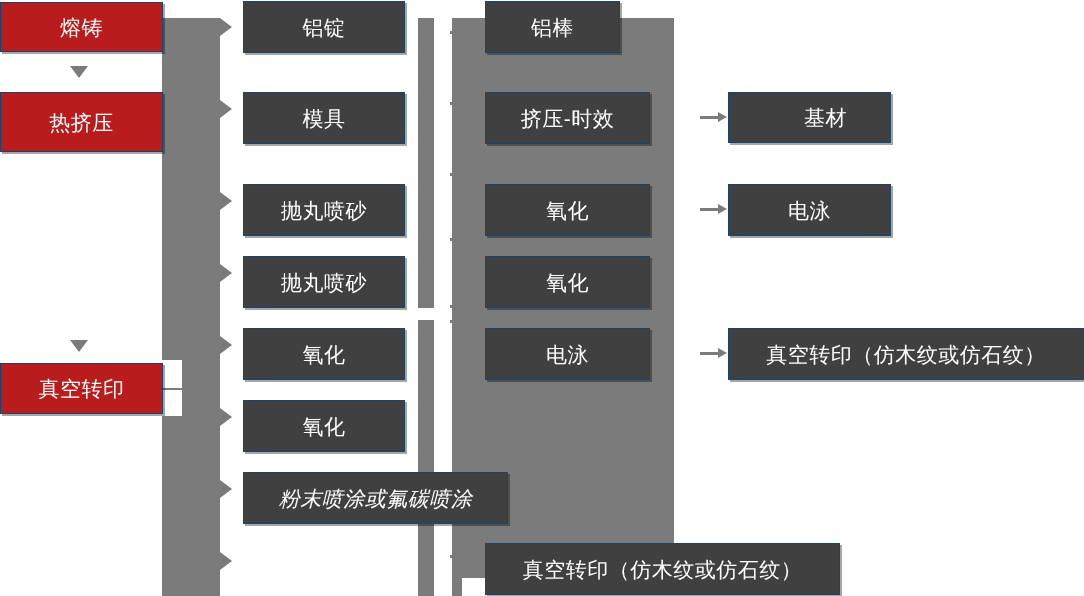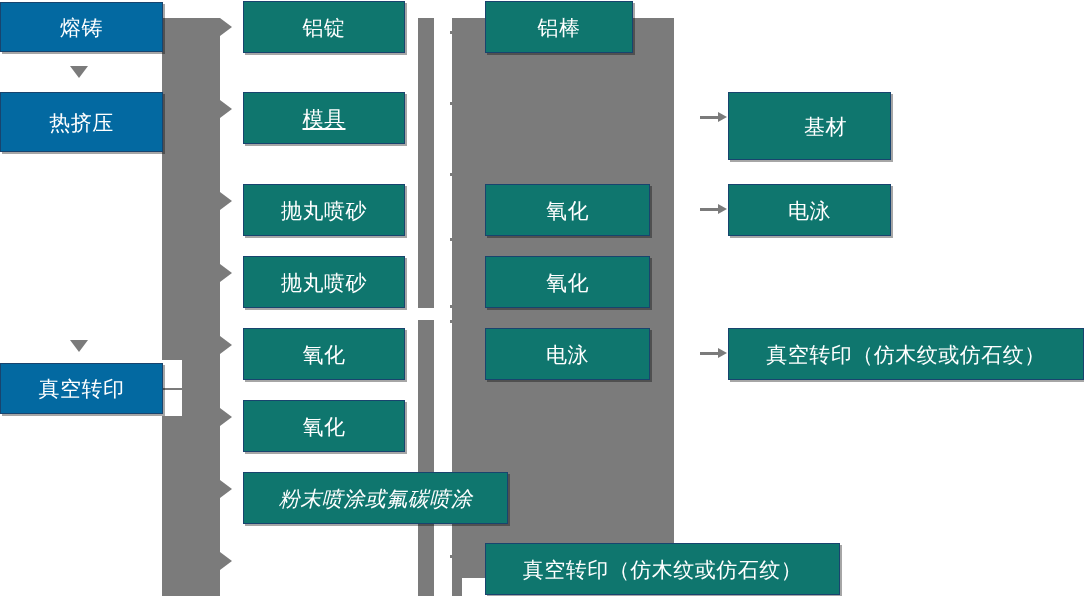--- a/index.html
+++ b/index.html
@@ -80,24 +80,24 @@
     color: #ffffff;
     font-size: 21px;
     line-height: 1;
     letter-spacing: 0.5px;
     box-sizing: border-box;
     border: 1px solid #18446e;
     box-shadow: 2px 2px 0 rgba(0, 0, 0, 0.35);
     white-space: nowrap;
   }
   .box-dark {
-    background: #0369a1;
+    background: #b91c1c;
   }
   .box-bright {
-    background: #0f766e;
+    background: #404040;
     align-items: center;
   }
 </style>
 </head>
 <body>
 
 <div id="canvas">
 
   <div class="gray" style="left:162px; top:18px; width:58px; height:578px;"></div>
 
@@ -147,21 +147,21 @@
   </div>
 
   <div class="box box-dark" style="left:0px; top:363px; width:163px; height:51px;">
     <span>真空转印</span>
   </div>
 
   <div class="box box-bright" style="left:243px; top:1px; width:162px; height:52px;">
     <span>铝锭</span>
   </div>
 
-  <div class="box box-bright" style="left:243px; top:92px; width:162px; height:52px;text-decoration:underline;">
+  <div class="box box-bright" style="left:243px; top:92px; width:162px; height:52px;">
     <span>模具</span>
   </div>
 
   <div class="box box-bright" style="left:243px; top:184px; width:162px; height:52px;">
     <span>抛丸喷砂</span>
   </div>
 
   <div class="box box-bright" style="left:243px; top:256px; width:162px; height:52px;">
     <span>抛丸喷砂</span>
   </div>
@@ -172,42 +172,45 @@
 
   <div class="box box-bright" style="left:243px; top:400px; width:162px; height:52px;">
     <span>氧化</span>
   </div>
 
   <div class="box box-bright" style="left:243px; top:472px; width:265px; height:52px;font-style:italic;">
     <span>粉末喷涂或氟碳喷涂</span>
   </div>
 
 
-  <div class="box box-bright" style="left:485px; top:1px; width:148px; height:52px;">
+  <div class="box box-bright" style="left:485px; top:1px; width:135px; height:52px;">
     <span>铝棒</span>
   </div>
 
+  <div class="box box-bright" style="left:485px; top:92px; width:165px; height:52px;">
+    <span>挤压-时效</span>
+  </div>
 
   <div class="box box-bright" style="left:485px; top:184px; width:165px; height:52px;">
     <span>氧化</span>
   </div>
 
   <div class="box box-bright" style="left:485px; top:256px; width:165px; height:52px;">
     <span>氧化</span>
   </div>
 
   <div class="box box-bright" style="left:485px; top:328px; width:165px; height:52px;">
     <span>电泳</span>
   </div>
 
   <div class="box box-bright" style="left:485px; top:543px; width:355px; height:52px;">
     <span>真空转印（仿木纹或仿石纹）</span>
   </div>
 
-  <div class="box box-bright" style="left:728px; top:92px; width:163px; height:68px;padding-left:32px;">
+  <div class="box box-bright" style="left:728px; top:92px; width:163px; height:51px;padding-left:32px;">
     <span>基材</span>
   </div>
 
   <div class="box box-bright" style="left:728px; top:184px; width:163px; height:52px;">
     <span>电泳</span>
   </div>
 
   <div class="box box-bright" style="left:728px; top:328px; width:356px; height:52px;">
     <span>真空转印（仿木纹或仿石纹）</span>
   </div>

